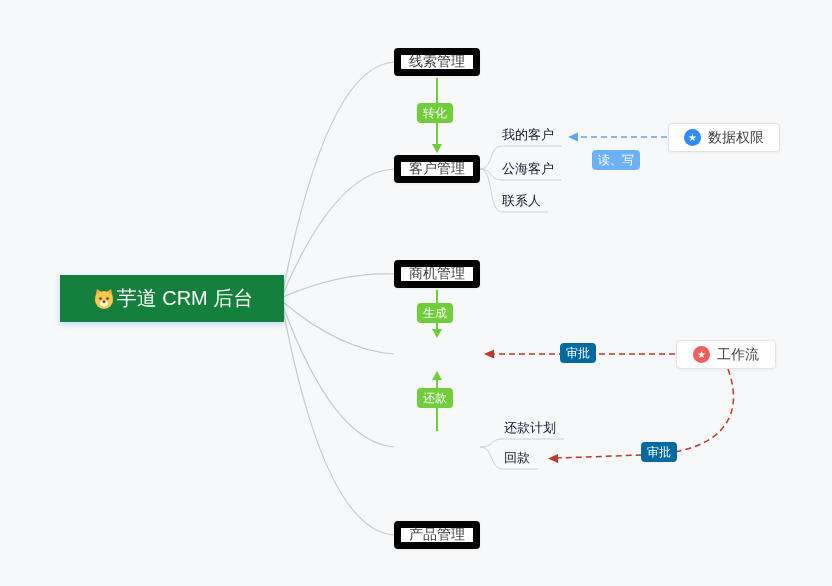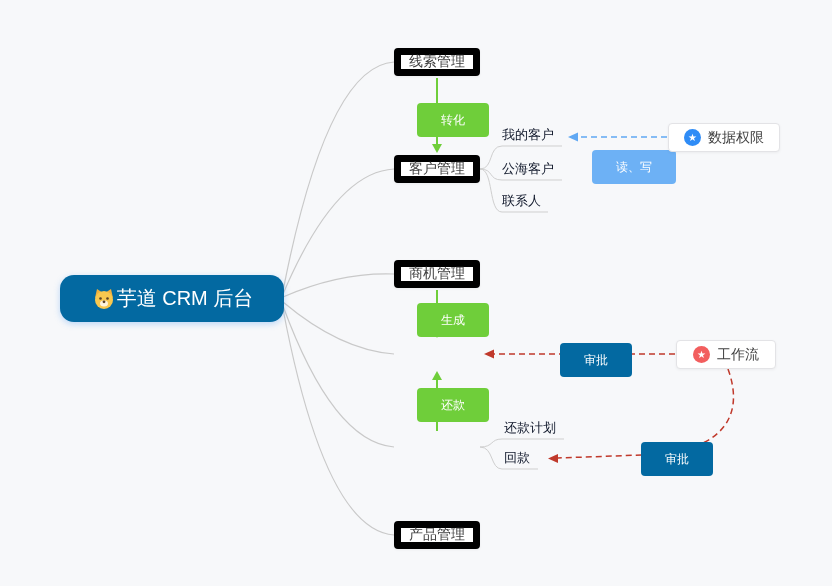--- a/index.html
+++ b/index.html
@@ -7,21 +7,21 @@
   body {
     background:#f7f8fa;
     font-family:"Liberation Sans","DejaVu Sans",sans-serif;
     position:relative; overflow:hidden;
   }
   .canvas { position:absolute; left:0; top:0; width:832px; height:586px; }
   svg.edges { position:absolute; left:0; top:0; }
 
   .root-node {
     position:absolute; left:60px; top:275px; width:224px; height:47px;
-    background:#0369a1; border-radius:14px;
+    background:#15803d; border-radius:0;
     display:flex; align-items:center; justify-content:center; gap:0;
     color:#fff; font-size:20px; font-weight:500;
     box-shadow:0 2px 6px rgba(77,155,244,.35);
   }
   .root-icon { display:flex; align-items:center; }
 
   .topic {
     position:absolute; width:86px; height:28px;
     background:#fff; border:7px solid #000000; border-radius:4px;
     box-shadow:0 1px 3px rgba(0,0,0,.05);
@@ -36,24 +36,24 @@
     display:flex; align-items:center; justify-content:center; gap:7px;
     font-size:14px; color:#404040;
   }
   .star-circle {
     width:17px; height:17px; border-radius:50%;
     display:flex; align-items:center; justify-content:center;
     color:#fff; font-size:10px; line-height:1;
   }
 
   .badge {
-    position:absolute; height:34px; border-radius:4px;
+    position:absolute; height:20px; border-radius:4px;
     color:#fff; font-size:12px;
     display:flex; align-items:center; justify-content:center;
-    padding:0 24px; white-space:nowrap;
+    padding:0 6px; white-space:nowrap;
   }
   .badge.green { background:#6fce3a; }
   .badge.blue  { background:#6db1f5;margin-top:24px; }
   .badge.red   { background:#0369a1;text-align:center; }
 
   .child-label {
     position:absolute; font-size:13px; color:#0f172a;
     line-height:16px; white-space:nowrap;
   }
 </style>

